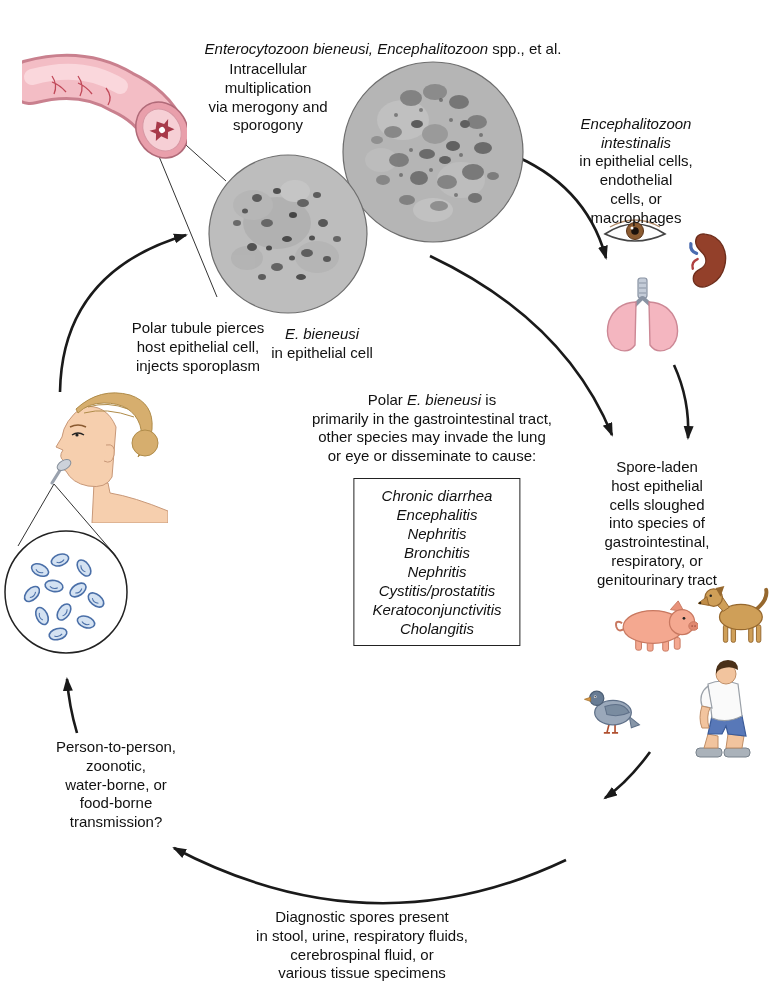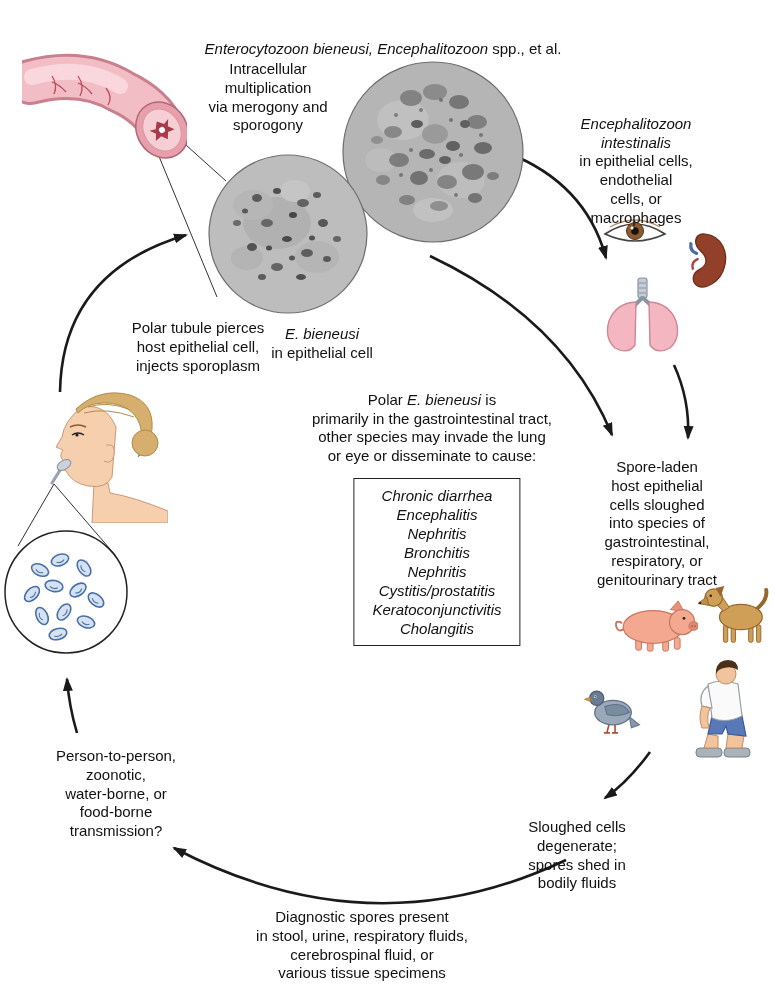--- a/index.html
+++ b/index.html
@@ -355,29 +355,25 @@
   </div>
 
   <div class="label" style="left:657px;top:458px;">Spore-laden
 host epithelial
 cells sloughed
 into species of
 gastrointestinal,
 respiratory, or
 genitourinary tract</div>
 
-  <div class="label" style="left:116px;top:738px;margin-top:9px;">Person-to-person,
+  <div class="label" style="left:116px;top:738px;">Person-to-person,
 zoonotic,
 water-borne, or
 food-borne
 transmission?</div>
 
-  <div class="label" style="left:577px;top:818px;">Sloughed cells
-degenerate;
-spores shed in
-bodily fluids</div>
 
   <div class="label" style="left:362px;top:908px;text-align:center;">Diagnostic spores present
 in stool, urine, respiratory fluids,
 cerebrospinal fluid, or
 various tissue specimens</div>
 
 </div>
 
 </body></html>

